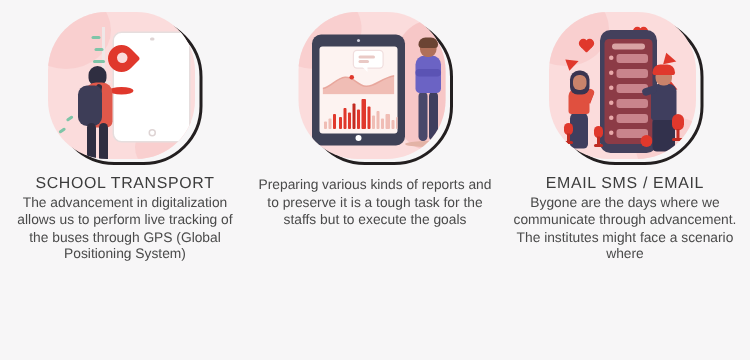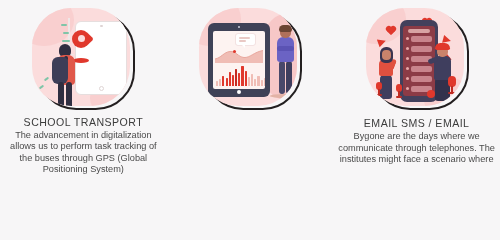--- a/index.html
+++ b/index.html
@@ -206,21 +206,21 @@
           <div class="f1-strap"></div>
           <div class="f1-bag"></div>
           <div class="f1-legL"></div>
           <div class="f1-legR"></div>
 
         </div>
       </div>
     </div>
     <div class="caption">
       <div class="title">SCHOOL TRANSPORT</div>
-      <div class="desc">The advancement in digitalization allows us to perform task tracking of the buses through GPS (Global Positioning System)</div>
+      <div class="desc">The advancement in digitalization allows us to perform live tracking of the buses through GPS (Global Positioning System)</div>
     </div>
   </div>
 
   <div class="feature">
     <div class="art">
       <div class="squircle-outline"></div>
       <div class="squircle-fill">
         <div class="blob" style="left:-20px;top:-16px;width:62px;height:54px;"></div>
         <div class="blob" style="right:-14px;top:6px;width:52px;height:86px;background:#f6c3c3;"></div>
 
@@ -266,20 +266,21 @@
           <div class="f2-legL"></div>
           <div class="f2-legR"></div>
           <div class="f2-shirt"></div>
           <div class="f2-arm"></div>
           <div class="f2-head"></div>
           <div class="f2-hair"></div>
         </div>
       </div>
     </div>
     <div class="caption">
+      <div class="desc">Preparing various kinds of reports and to preserve it is a tough task for the staffs but to execute the goals</div>
     </div>
   </div>
 
   <div class="feature">
     <div class="art">
       <div class="squircle-outline"></div>
       <div class="squircle-fill">
         <div class="blob" style="left:-18px;top:-14px;width:58px;height:50px;"></div>
         <div class="blob" style="right:-10px;bottom:-14px;width:50px;height:42px;"></div>
 
@@ -337,17 +338,17 @@
         </div>
         <div class="mic" style="left:82px;top:68px;width:8px;height:18px;">
           <div class="cap" style="width:8px;height:11px;border-radius:4px;"></div>
           <div class="stem" style="left:3px;top:10px;height:8px;"></div>
           <div class="base" style="width:8px;"></div>
         </div>
       </div>
     </div>
     <div class="caption">
       <div class="title">EMAIL SMS / EMAIL</div>
-      <div class="desc">Bygone are the days where we communicate through telephones. The institutes might face a scenario where</div>
+      <div class="desc">Bygone are the days where we communicate through advancement. The institutes might face a scenario where</div>
     </div>
   </div>
 
 </div>
 
 </body></html>

